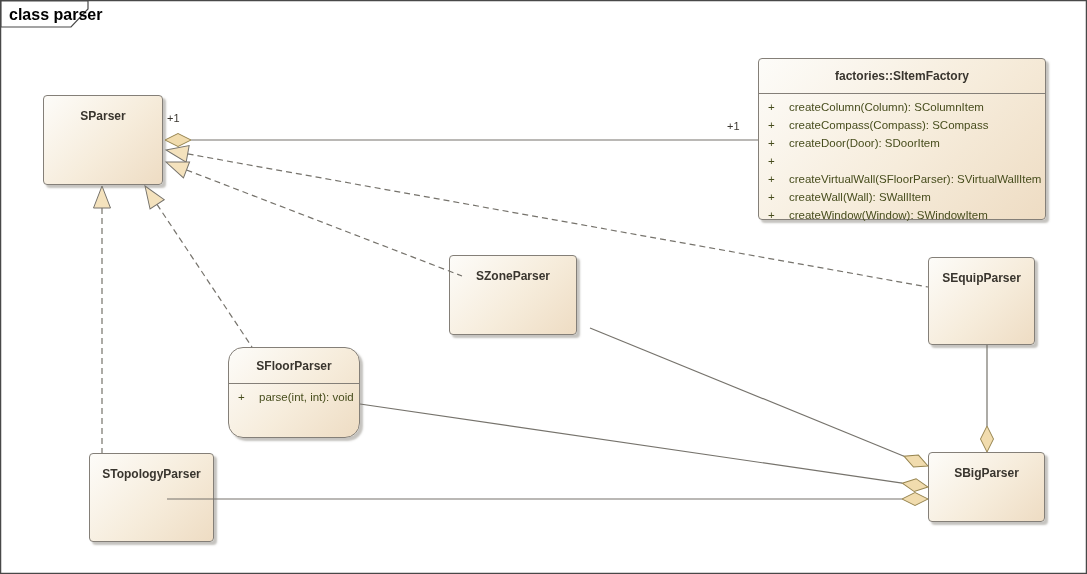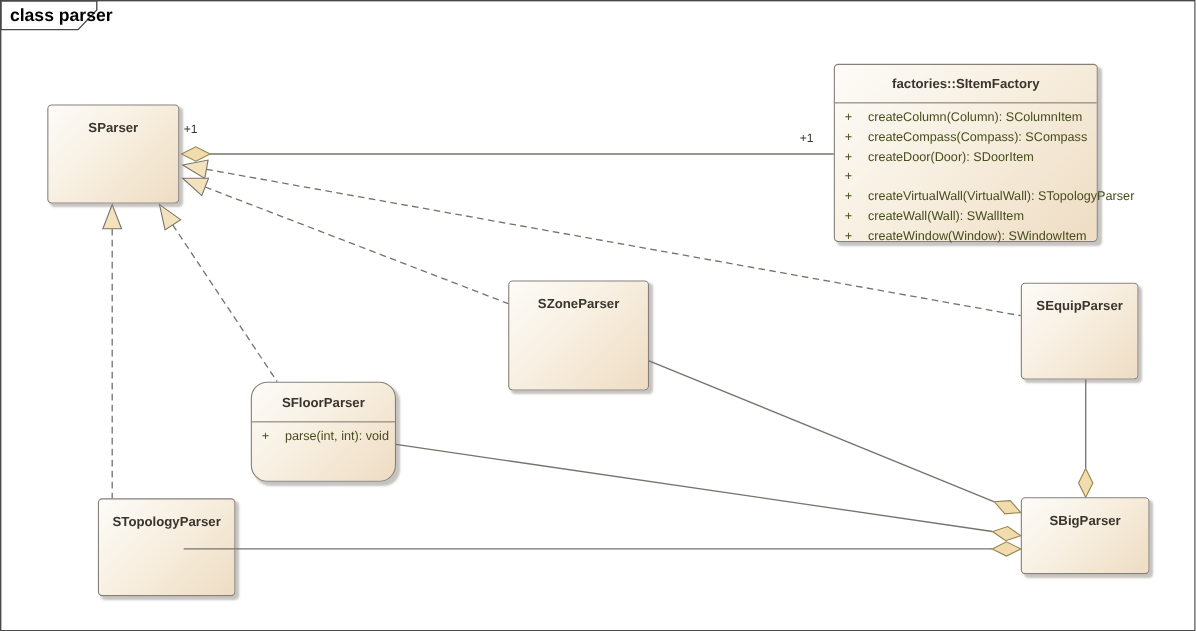--- a/index.html
+++ b/index.html
@@ -57,54 +57,54 @@
   polygon.diamond{fill:var(--diamond-fill);stroke:var(--diamond-stroke);stroke-width:1;}
   polygon.triangle{fill:var(--triangle-fill);stroke:var(--line-color);stroke-width:1;}
 </style>
 </head>
 <body>
 
 <div class="uml-class simple" style="left:43px;top:95px;width:120px;height:90px;">
   <div class="uml-title">SParser</div>
 </div>
 
-<div class="uml-class" style="left:758px;top:58px;width:240px;height:162px;">
+<div class="uml-class" style="left:758px;top:58px;width:288px;height:162px;">
   <div class="uml-title compartment-title" style="height:34px;">factories::SItemFactory</div>
   <div class="uml-methods">
     <div class="method-row">
       <span class="method-vis">+</span>
       <span class="method-sig">createColumn(Column): SColumnItem</span>
     </div>
     <div class="method-row">
       <span class="method-vis">+</span>
       <span class="method-sig">createCompass(Compass): SCompass</span>
     </div>
     <div class="method-row">
       <span class="method-vis">+</span>
       <span class="method-sig">createDoor(Door): SDoorItem</span>
     </div>
     <div class="method-row">
       <span class="method-vis">+</span>
     </div>
     <div class="method-row">
       <span class="method-vis">+</span>
-      <span class="method-sig">createVirtualWall(VirtualWall): STopologyParser</span>
+      <span class="method-sig">createVirtualWall(SFloorParser): SVirtualWallItem</span>
     </div>
     <div class="method-row">
       <span class="method-vis">+</span>
       <span class="method-sig">createWall(Wall): SWallItem</span>
     </div>
     <div class="method-row">
       <span class="method-vis">+</span>
       <span class="method-sig">createWindow(Window): SWindowItem</span>
     </div>
   </div>
 </div>
 
-<div class="uml-class simple" style="left:462px;top:255px;width:128px;height:100px;">
+<div class="uml-class simple" style="left:449px;top:255px;width:128px;height:80px;">
   <div class="uml-title">SZoneParser</div>
 </div>
 
 <div class="uml-class" style="left:228px;top:347px;width:132px;height:91px;border-radius:15px;">
   <div class="uml-title compartment-title" style="height:35px;">SFloorParser</div>
   <div class="uml-methods">
     <div class="method-row">
       <span class="method-vis">+</span>
       <span class="method-sig">parse(int, int): void</span>
     </div>

